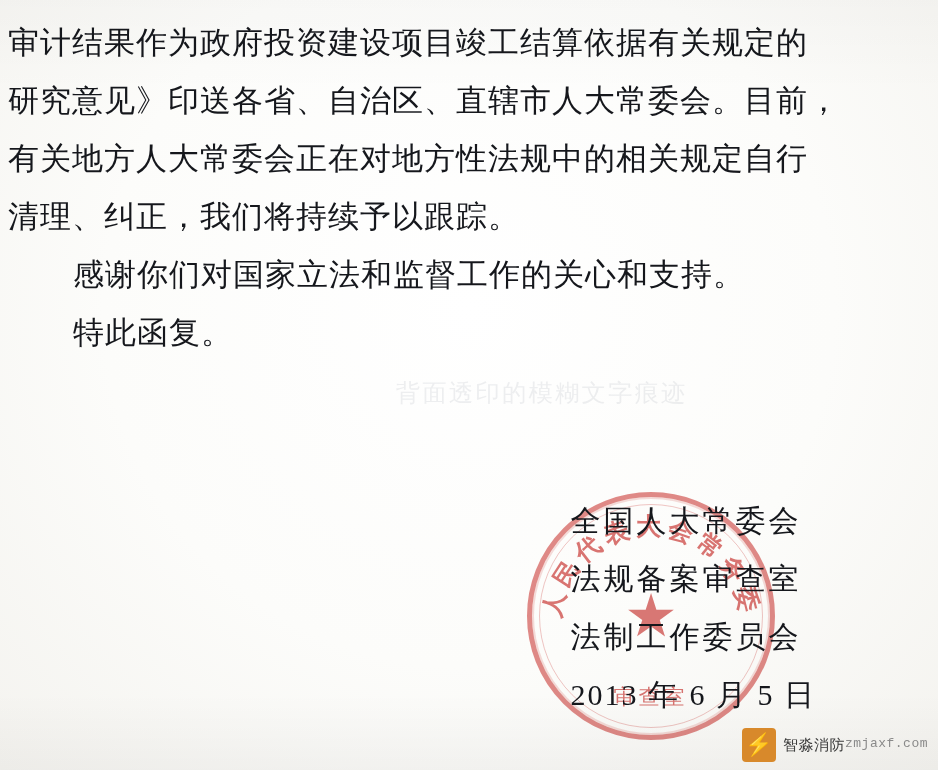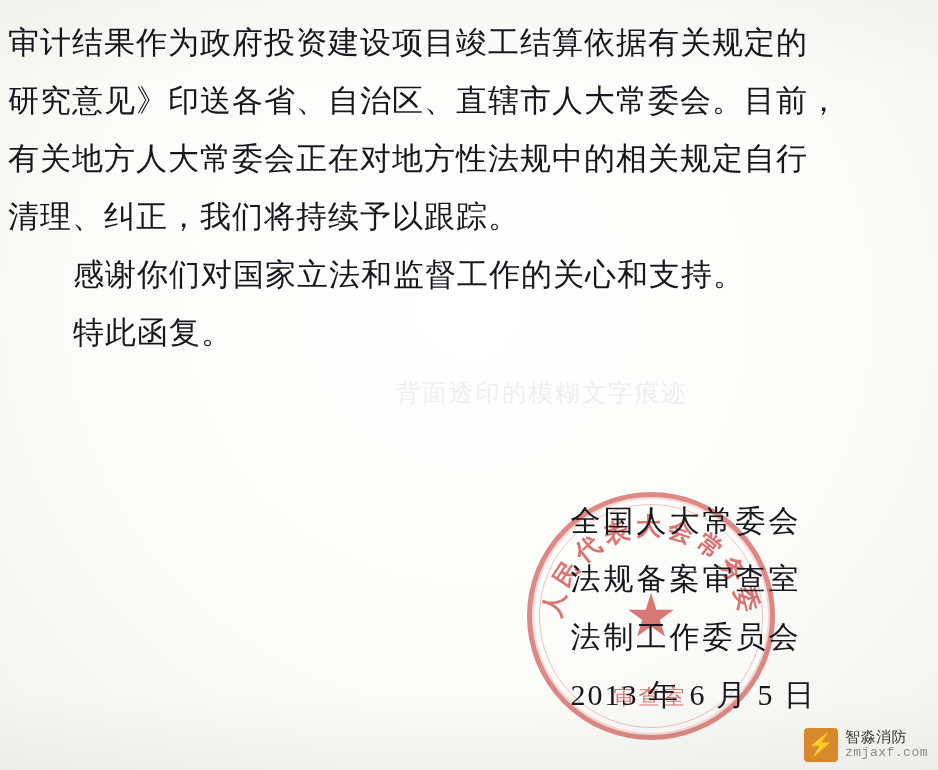--- a/index.html
+++ b/index.html
@@ -157,21 +157,21 @@
   }
   .wm-mark span {
     color: #ffffff;
     font-size: 22px;
     font-weight: bold;
     font-family: "Liberation Sans", sans-serif;
     line-height: 1;
   }
   .wm-text {
     display: flex;
-    flex-direction: column;
+    flex-direction: row;
     line-height: 1.12;
   }
   .wm-title {
     font-size: 15px;
     color: #3a3a3a;
     font-family: "Liberation Sans", sans-serif;
     letter-spacing: 0.5px;
   }
   .wm-url {
     font-size: 13px;

